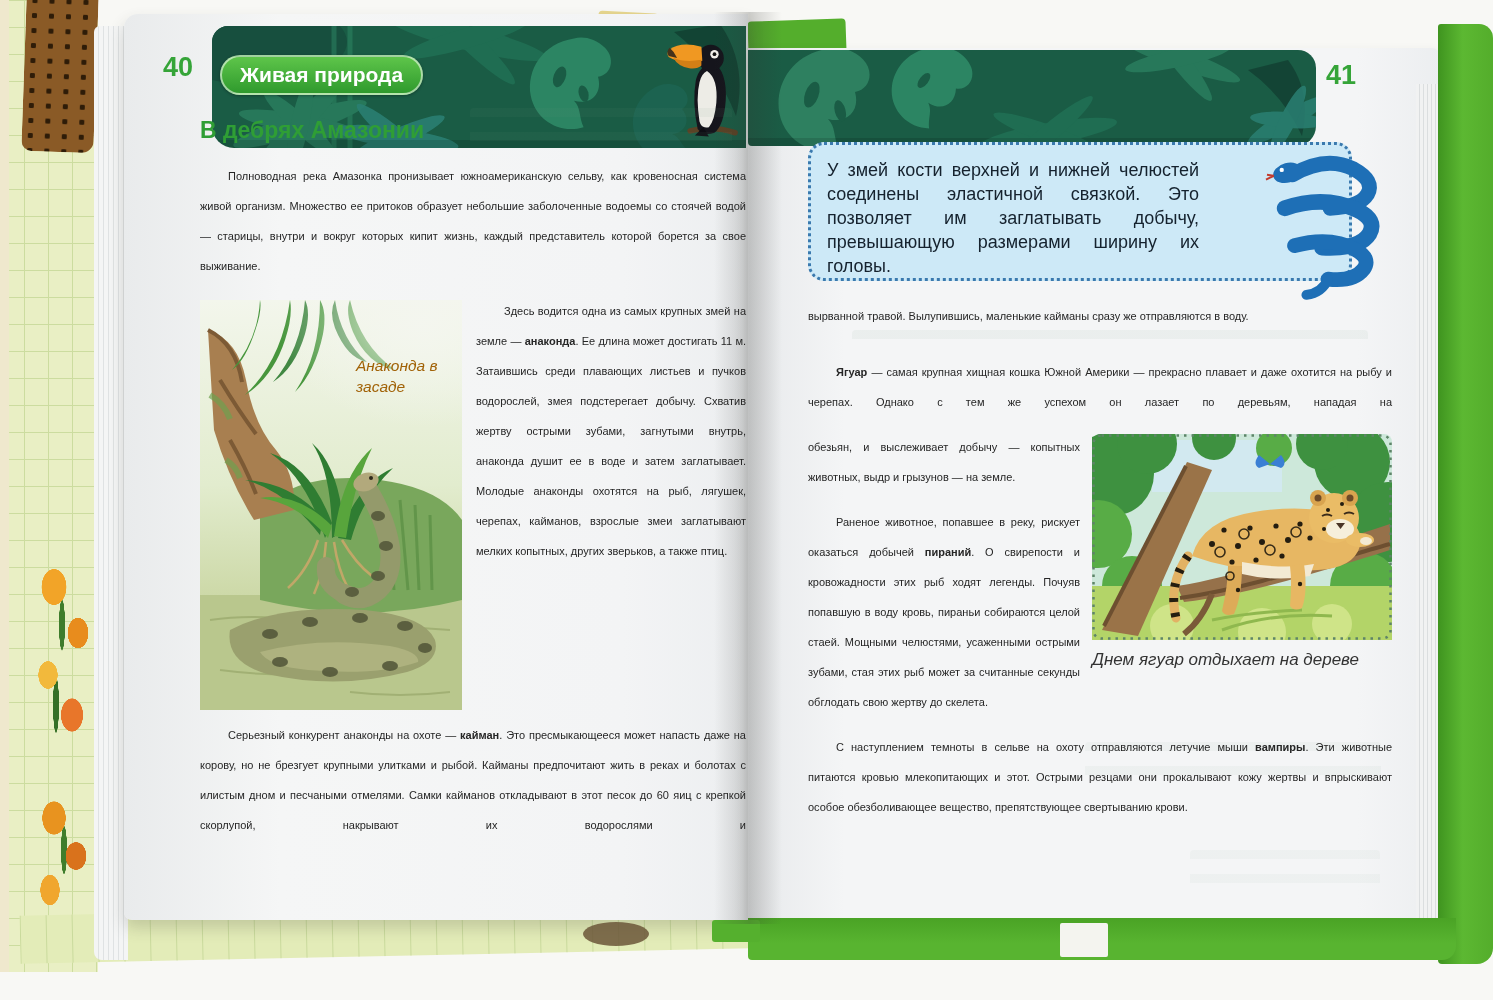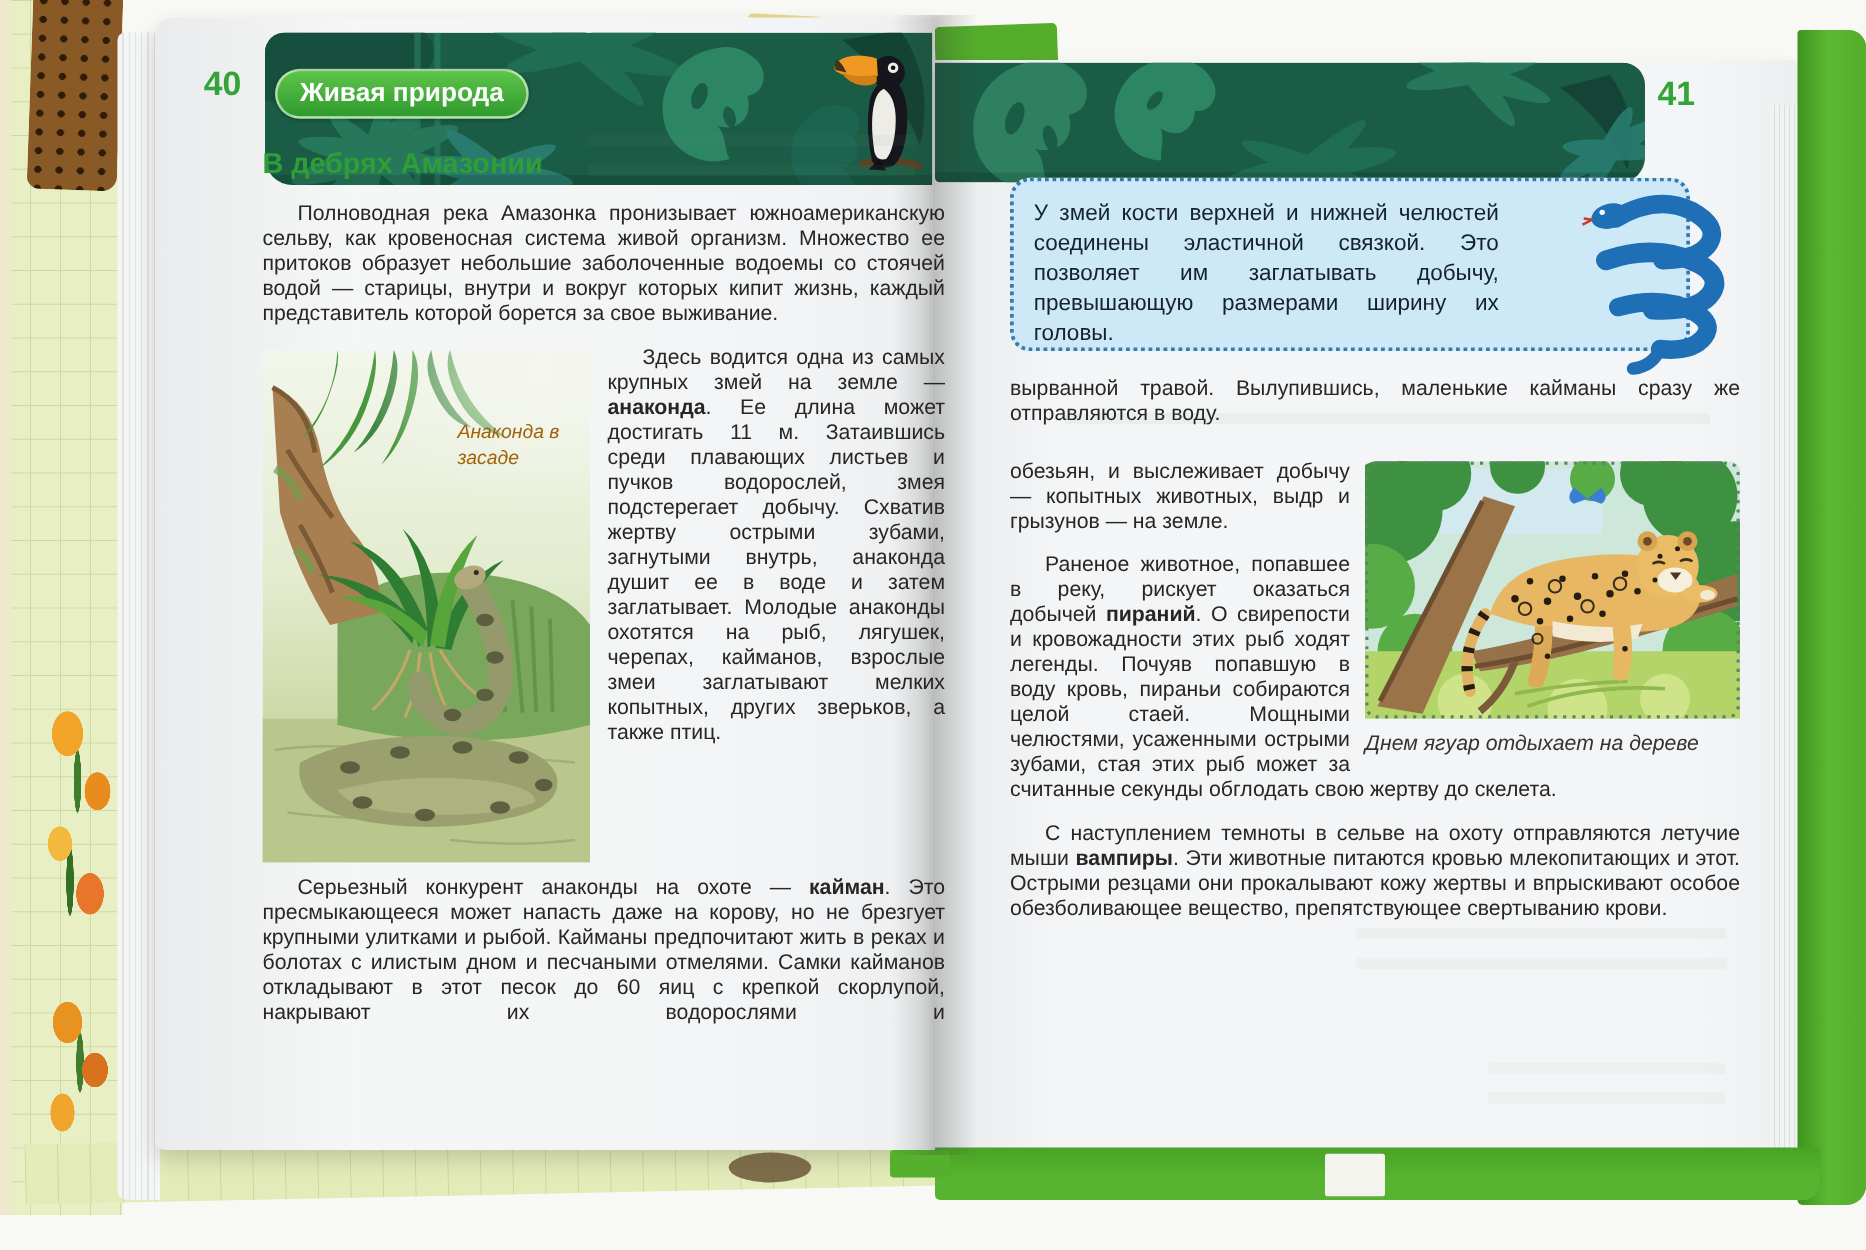--- a/index.html
+++ b/index.html
@@ -76,23 +76,23 @@
   .pagenum{position:absolute;z-index:6;color:#35a438;font-weight:bold;font-size:27px;}
   .pagenum-left{left:163px;top:52px;}
   .pagenum-right{left:1326px;top:60px;}
 
   
   .ghost{position:absolute;z-index:4;opacity:.5;border-radius:4px;pointer-events:none;
     background:repeating-linear-gradient(180deg,rgba(110,150,125,.14) 0 9px,rgba(0,0,0,0) 9px 24px);}
 
   
   .content{position:absolute;z-index:6;color:#262626;}
-  #left-content{left:200px;top:118px;width:546px;margin-left:10px;}
+  #left-content{left:200px;top:118px;width:546px;}
   #right-content{left:808px;top:142px;width:584px;}
-  .content p{margin:0 0 15px;font-size:17px;line-height:20px;text-align:justify;}
+  .content p{margin:0 0 15px;font-size:11px;line-height:30px;text-align:justify;}
   .ind{text-indent:28px;}
   .noind{text-indent:0;}
   .clear{clear:both;}
   .force-just{text-align-last:justify;}
   h2.art-head{margin:0 0 18px;font-size:23px;line-height:1.1;color:#2f9e35;font-weight:bold;}
 
   figure{margin:0;}
   .ana-fig{float:left;width:262px;height:410px;margin:4px 14px 10px 0;position:relative;}
   .ana-fig svg{width:100%;height:100%;display:block;}
   .ana-cap{position:absolute;top:56px;right:0;width:106px;font-style:italic;font-size:15.5px;
@@ -352,20 +352,21 @@
           <path d="M64 134 q-6 14 -22 16" stroke-width="10"></path>
         </g>
         <ellipse cx="23" cy="26" rx="15" ry="10" fill="#1e6fb6" transform="rotate(-15 23 26)"></ellipse>
         <circle cx="17" cy="23" r="2.2" fill="#fff"></circle>
         <path d="M9 29 l-8 4 M9 29 l-7 -1" stroke="#c23b2e" stroke-width="2" fill="none"></path>
       </svg>
     </div>
 
     <p class="noind r1">вырванной травой. Вылупившись, маленькие кайманы сразу же отправляются в воду.</p>
 
+    <p class="ind force-just"><b>Ягуар</b><span> — самая крупная хищная кошка Южной Америки — прекрасно плавает и даже охотится на рыбу и черепах. Однако с тем же успехом он лазает по деревьям, нападая на</span></p>
 
     <div class="wrapzone">
       <figure class="jag-fig">
         <svg viewBox="0 0 300 206">
           <rect width="300" height="206" rx="8" fill="#cde8da"></rect>
           <rect x="60" y="6" width="130" height="52" fill="#d2e9f0"></rect>
           <g fill="#3e9140">
             <circle cx="20" cy="40" r="42"></circle>
               <circle cx="55" cy="10" r="30"></circle>
               <circle cx="260" cy="28" r="38"></circle>

